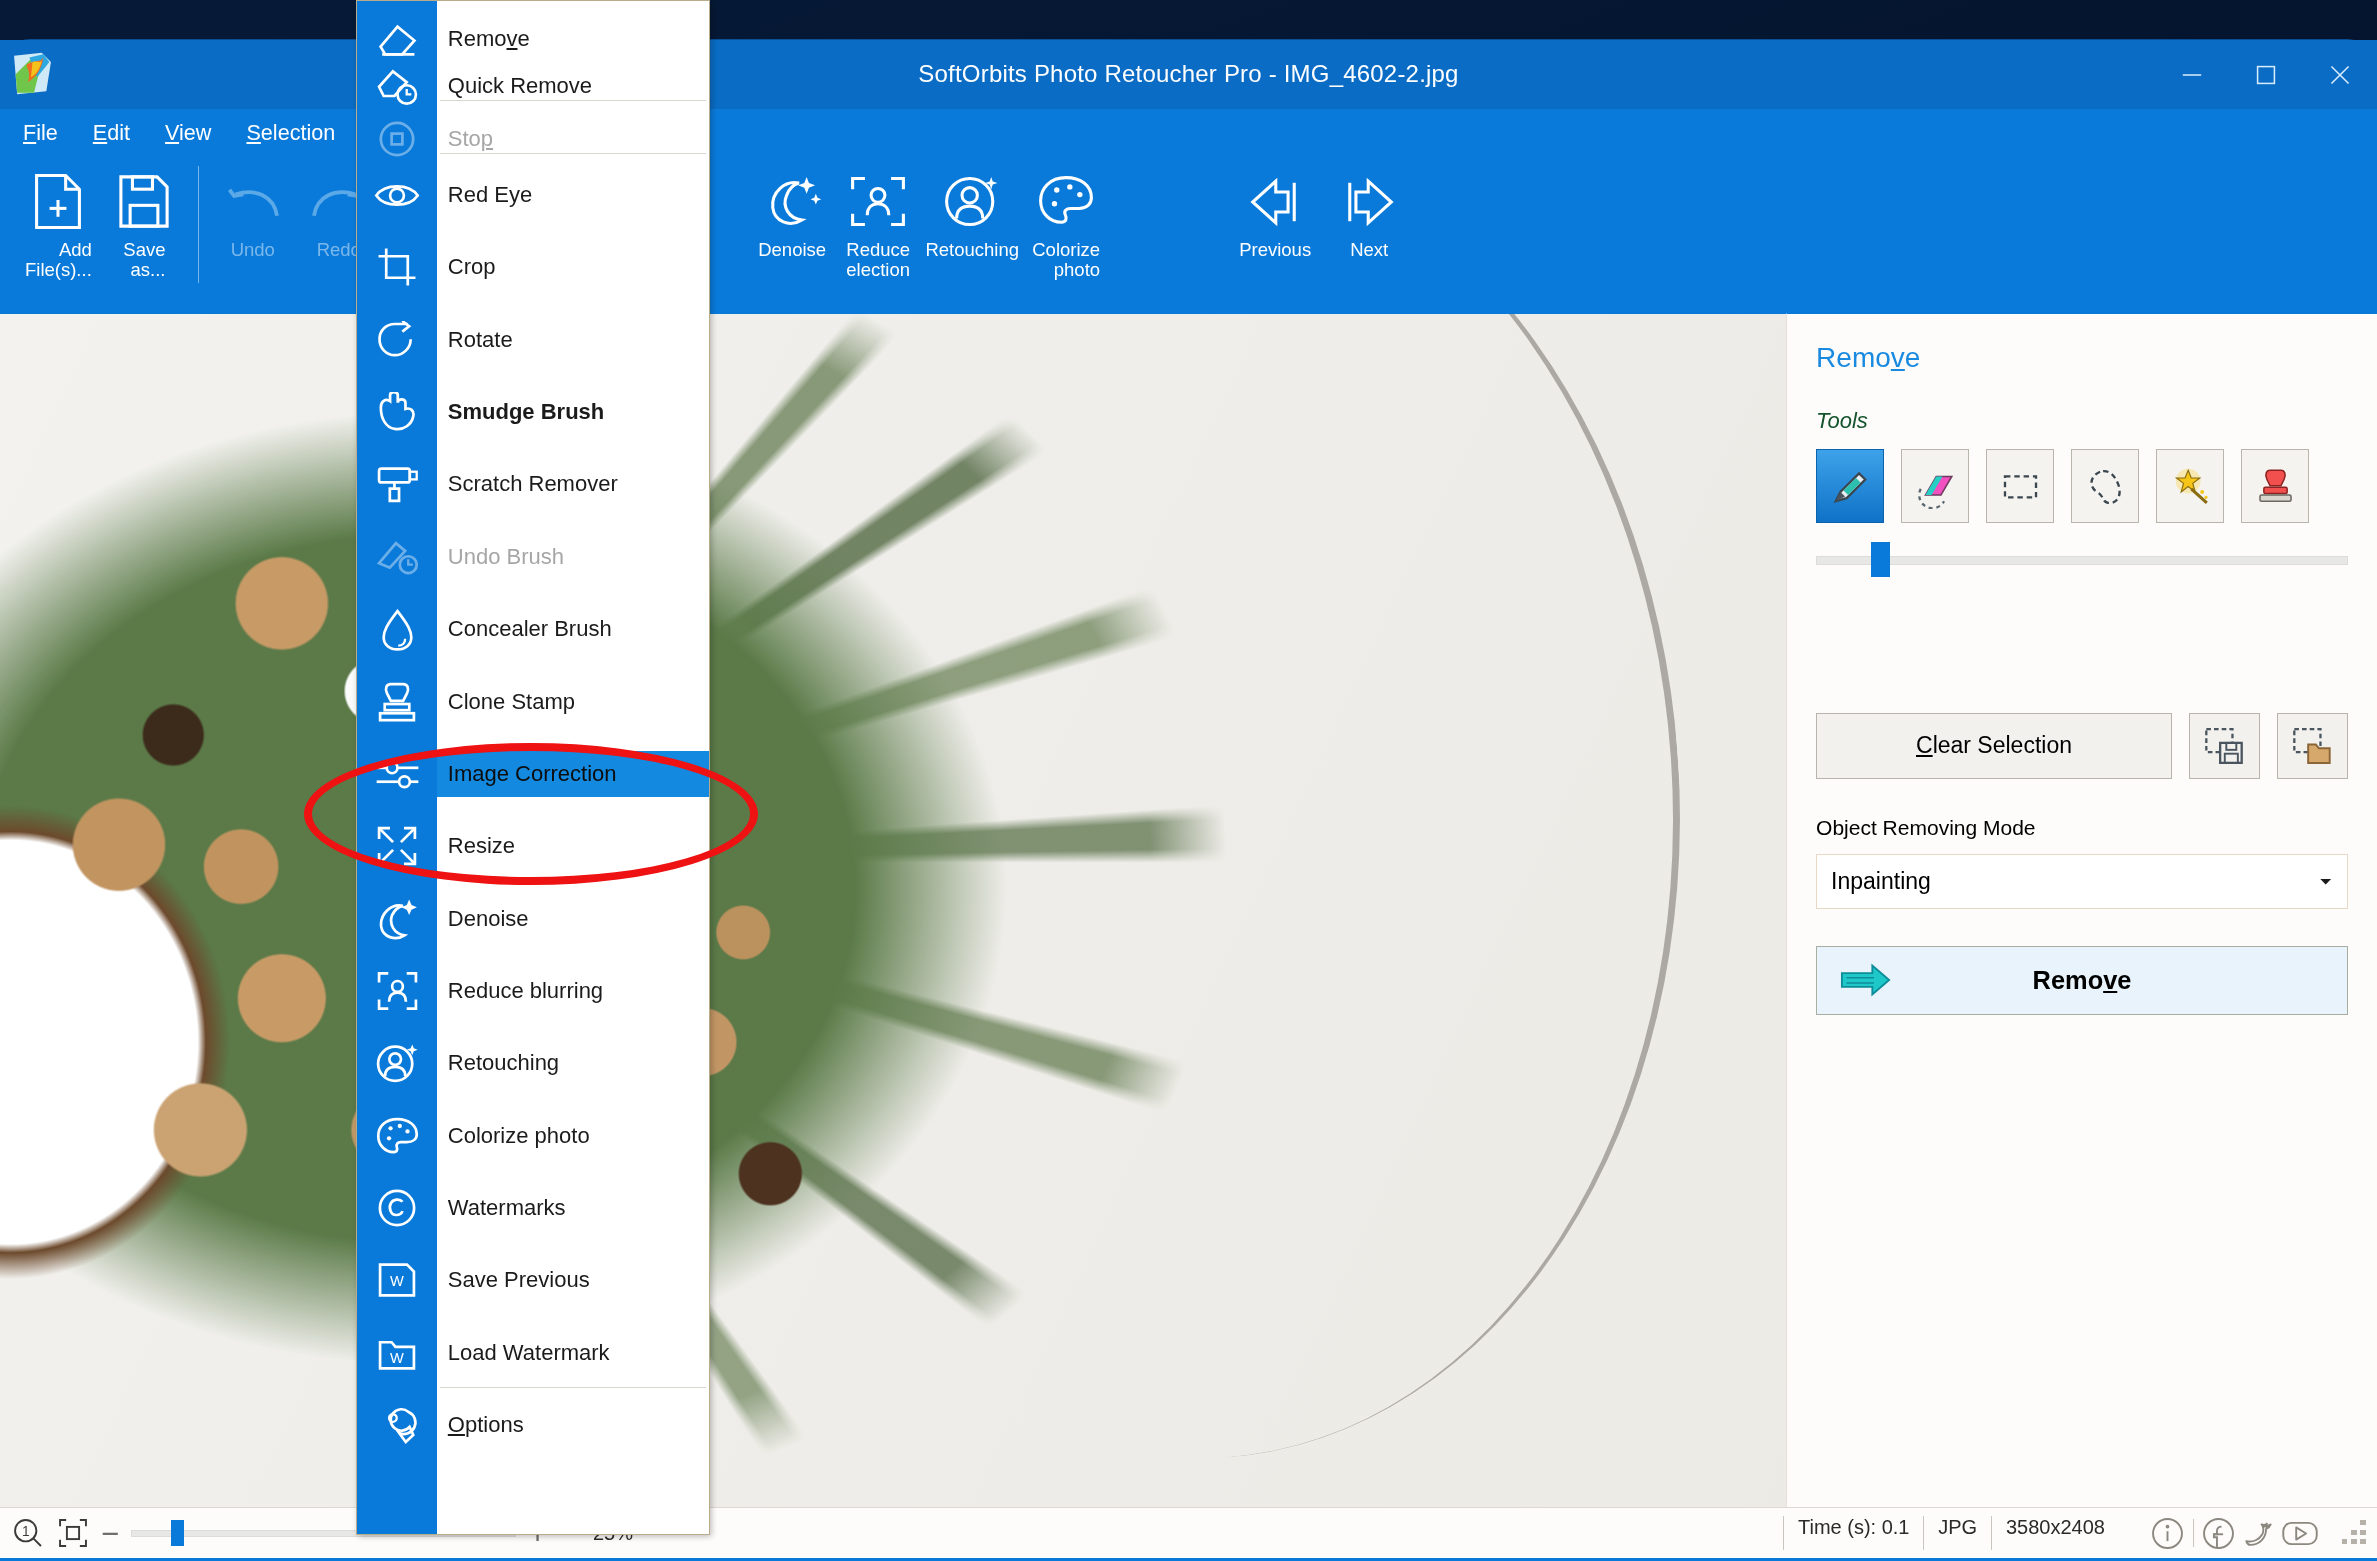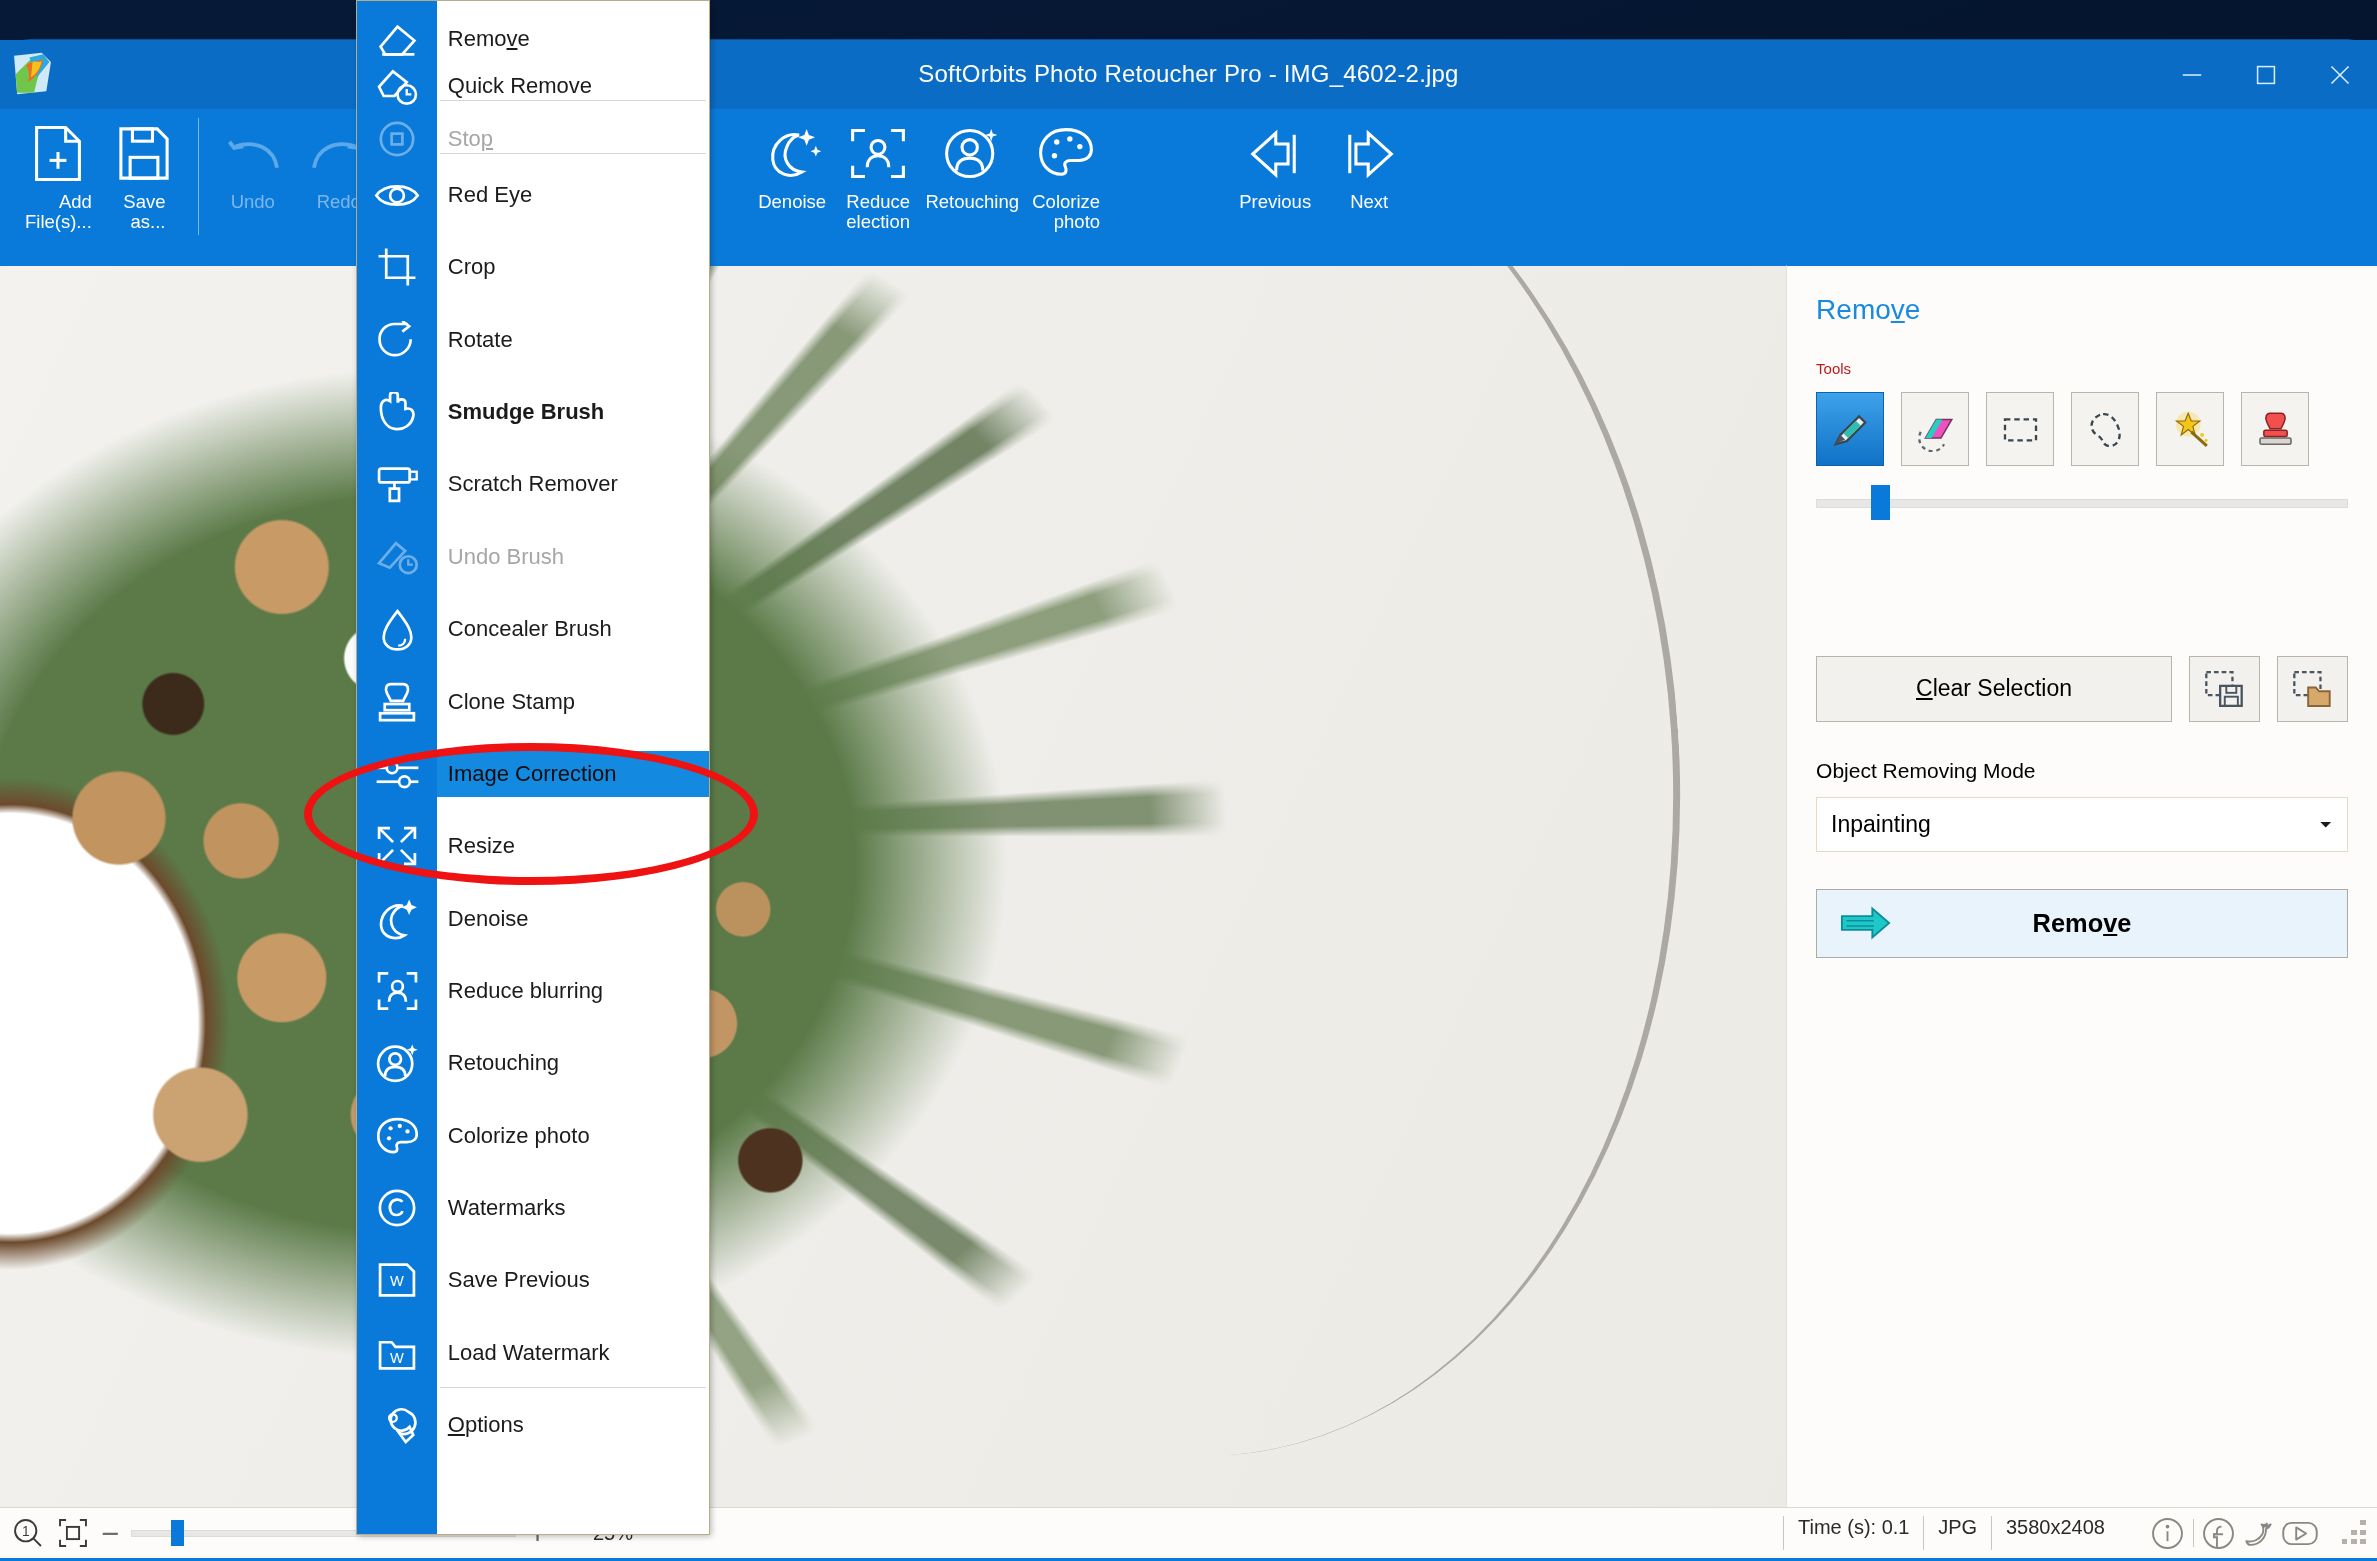--- a/index.html
+++ b/index.html
@@ -145,21 +145,21 @@
     width:591px; flex:none; background:#fdfcfa;
     border-top:1.5px solid #0a7ada;
     border-left:0.8px solid #e3e0da;
     padding:0 26px;
     position:relative;
   }
   #props-title {
     color:#1a8ae0; font-size:28px; margin:28px 0 0 3.1px;
   }
   #props-title u { text-decoration:underline; }
-  .ptitle-label { font-size:15px; color:#b91c1c; margin:34px 0 0 3.1px; }
+  .ptitle-label { font-size:22px; color:#14532d; margin:34px 0 0 3.1px;font-style:italic; }
   #tools-row { display:flex; gap:17px; margin:15.4px 0 0 3.1px; }
   .toolbtn {
     width:68px; height:74px; border:0.8px solid #b8b5ad;
     background:#f4f3ef; display:flex; align-items:center; justify-content:center;
   }
   .toolbtn.sel { background:linear-gradient(#3ea2ea,#0f72c7); border-color:#0b63ad; }
   #radius-row {
     display:flex; align-items:center; justify-content:space-between;
     margin:32px 3.1px 0 3.1px;
   }
@@ -282,20 +282,26 @@
         </svg>
     </div>
     <div class="wbtn" id="btn-close">
       <svg width="28" height="28" viewBox="0 0 36 36">
           <line x1="7" y1="7" x2="29" y2="29" stroke="#d8ecff" stroke-width="2"></line>
           <line x1="29" y1="7" x2="7" y2="29" stroke="#d8ecff" stroke-width="2"></line>
         </svg>
     </div>
   </div>
 
+  <div id="menubar">
+    <div class="mi"><u>F</u>ile</div>
+    <div class="mi"><u>E</u>dit</div>
+    <div class="mi"><u>V</u>iew</div>
+    <div class="mi"><u>S</u>election</div>
+  </div>
 
   <div id="ribbon">
     <div class="rb">
       <div class="ic">
         <svg width="52" height="59" viewBox="0 0 68 76">
             <path d="M6 4 H44 L62 22 V72 H6 Z" fill="none" stroke="#fff" stroke-width="4"></path>
             <path d="M44 4 V22 H62" fill="none" stroke="#fff" stroke-width="4"></path>
             <line x1="34" y1="36" x2="34" y2="58" stroke="#fff" stroke-width="4"></line>
             <line x1="23" y1="47" x2="45" y2="47" stroke="#fff" stroke-width="4"></line>
           </svg>

